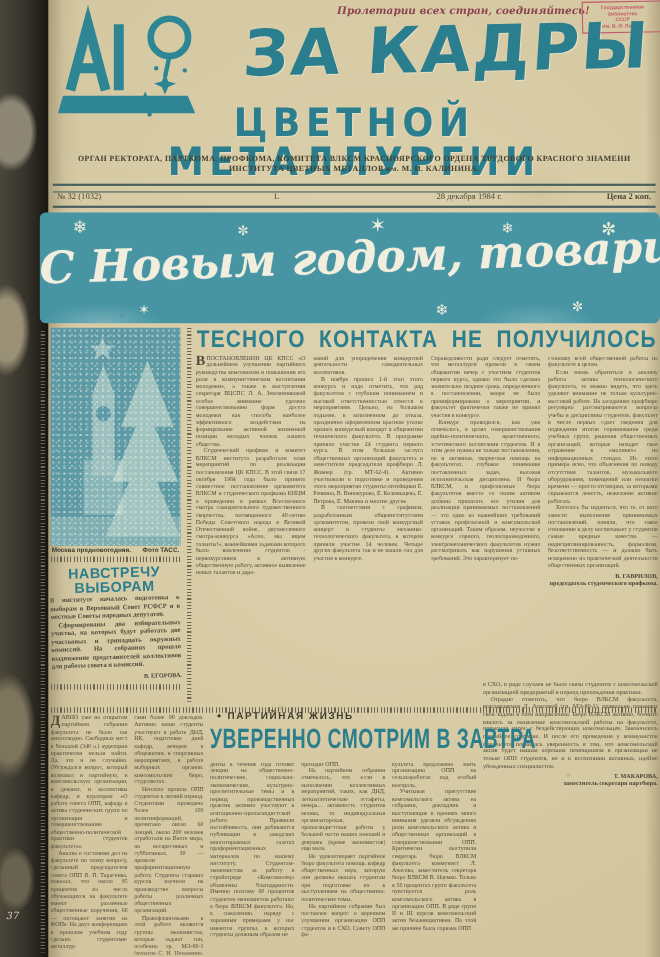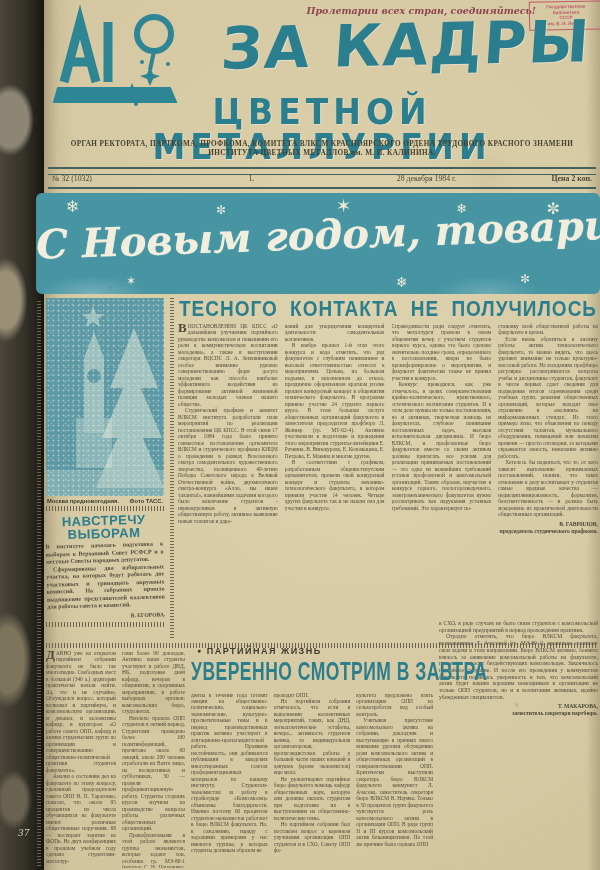--- a/index.html
+++ b/index.html
@@ -5,21 +5,21 @@
   html,body{margin:0;padding:0;background:#888;}
   #shot{position:relative;width:600px;height:870px;overflow:hidden;background:#2b281f;font-family:"Liberation Serif",serif;}
   
   .gutter{position:absolute;left:0;top:0;width:44px;height:100%;
     background:
       radial-gradient(40px 60px at 10px 120px, #8d8674 0 45%, transparent 60%),
       radial-gradient(36px 70px at 6px 300px, #9a9076 0 40%, transparent 60%),
       radial-gradient(40px 80px at 8px 660px, #7d745c 0 40%, transparent 60%),
       radial-gradient(30px 50px at 14px 800px, #6a6250 0 40%, transparent 60%),
       linear-gradient(90deg,#4a463a 0,#35322a 55%,#181610 100%);}
-  .gutter .pagemark{position:absolute;left:18px;bottom:32px;color:#d8d2bc;font:italic 9px "DejaVu Serif",serif;}
+  .gutter .pagemark{position:absolute;left:6px;bottom:32px;color:#d8d2bc;font:italic 9px "DejaVu Serif",serif;}
   
   .page{position:absolute;left:44px;top:0;right:0;bottom:0;
     background:
       radial-gradient(120% 90% at 55% 40%, rgba(255,250,225,.25), transparent 70%),
       radial-gradient(50px 40px at 80% 20%, rgba(120,95,50,.10), transparent 70%),
       radial-gradient(80px 60px at 20% 80%, rgba(120,95,50,.12), transparent 70%),
       linear-gradient(90deg, rgba(60,45,20,.28) 0, rgba(60,45,20,.06) 14px, transparent 30px),
       linear-gradient(270deg, rgba(60,45,20,.22) 0, transparent 14px),
       #d3c69f;}
   .page::after{content:"";position:absolute;inset:0;pointer-events:none;

